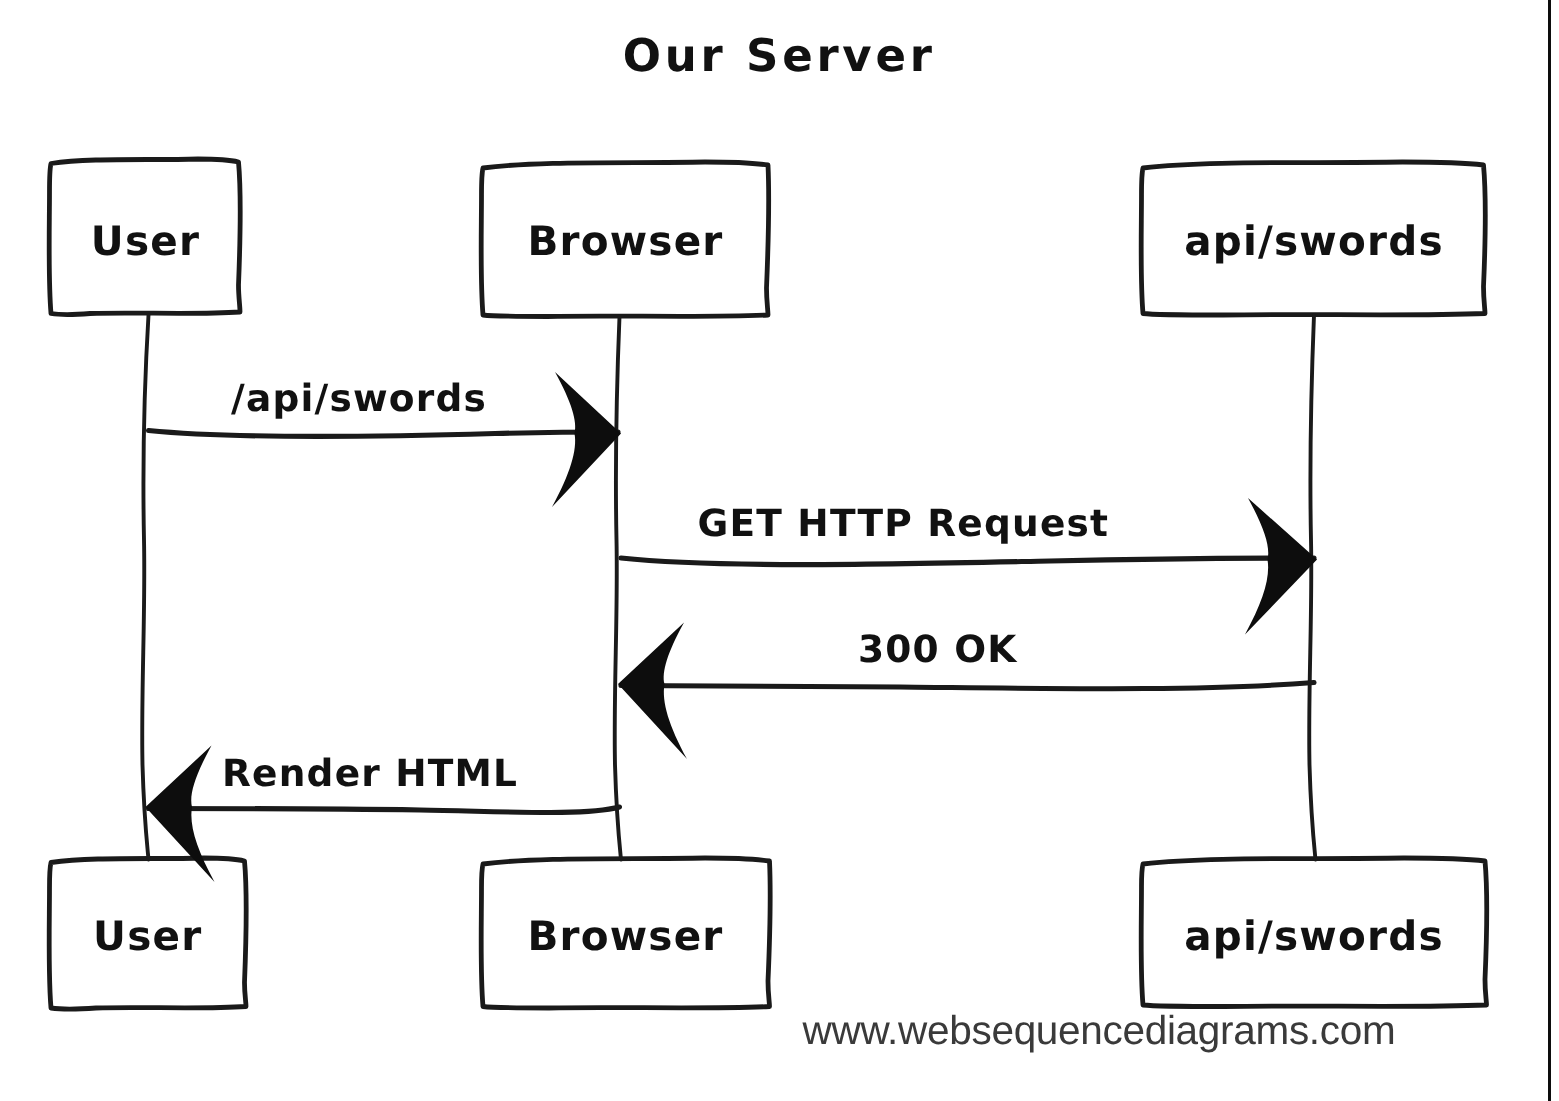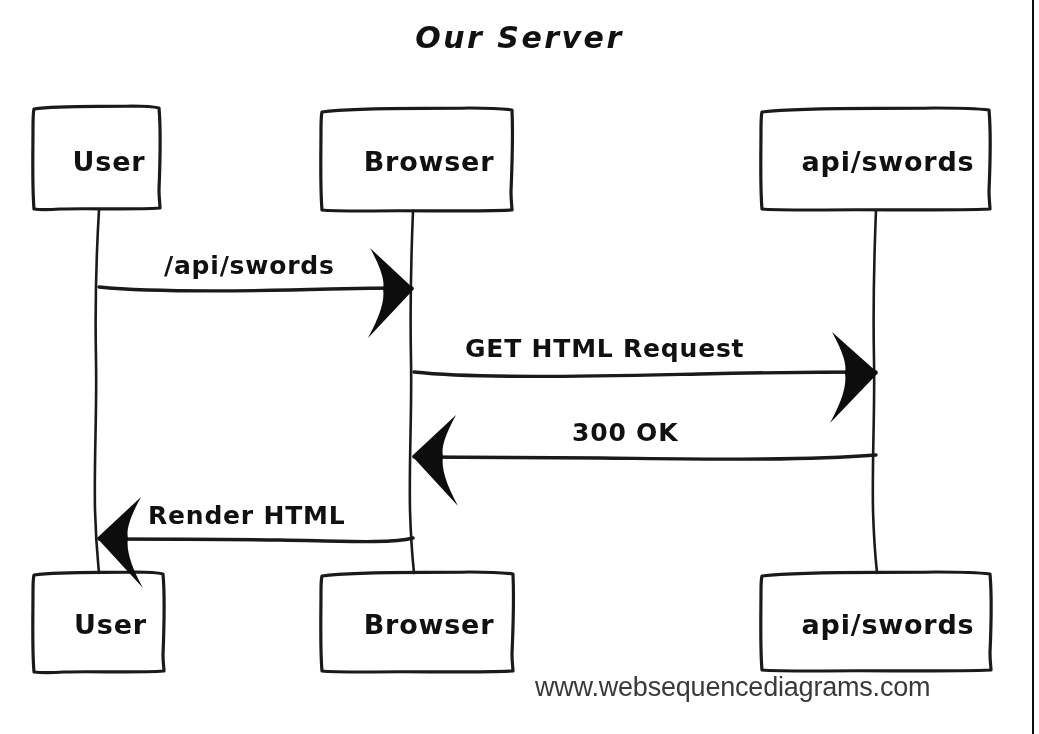--- a/index.html
+++ b/index.html
@@ -16,24 +16,24 @@
 
   .hand{
     font-family:"DejaVu Sans", sans-serif;
     font-weight:600;
     letter-spacing:0.5px;
     transform-origin:left center;
   }
 
   #title{
     left:0;right:0;top:20px;width:1039px;text-align:center;
-    font-size:30px;letter-spacing:2.5px;font-weight:600;font-style:italic;
+    font-size:30px;letter-spacing:2.5px;font-weight:600;
   }
 
-  .boxlabel{font-size:27px;letter-spacing:0.8px;text-align:center;padding-left:12px;}
+  .boxlabel{font-size:27px;letter-spacing:0.8px;text-align:center;}
 
   .msglabel{font-size:25px;letter-spacing:0.8px;}
 
   #watermark{
     left:535px;top:672px;font-size:27px;font-weight:400;
     font-family:"Liberation Sans", sans-serif;
     color:#3a3a3a;letter-spacing:-0.2px;
   }
 
   .rightedge{position:absolute;top:0;left:1032px;width:2px;height:734px;background:#0d0d0d;}
@@ -104,21 +104,21 @@
   <div class="tx hand" id="title">Our Server</div>
 
   <div class="tx hand boxlabel" style="left:32px;top:146px;width:130px;">User</div>
   <div class="tx hand boxlabel" style="left:320px;top:146px;width:194px;">Browser</div>
   <div class="tx hand boxlabel" style="left:760px;top:146px;width:232px;">api/swords</div>
 
   <div class="tx hand boxlabel" style="left:32px;top:609px;width:133px;">User</div>
   <div class="tx hand boxlabel" style="left:320px;top:609px;width:194px;">Browser</div>
   <div class="tx hand boxlabel" style="left:760px;top:609px;width:232px;">api/swords</div>
 
-  <div class="tx hand msglabel" style="left:164px;top:251px;">/api/swords</div>
-  <div class="tx hand msglabel" style="left:465px;top:334px;">GET HTML Request</div>
+  <div class="tx hand msglabel" style="left:154px;top:251px;">/api/swords</div>
+  <div class="tx hand msglabel" style="left:465px;top:334px;">GET HTTP Request</div>
   <div class="tx hand msglabel" style="left:572px;top:418px;">300 OK</div>
   <div class="tx" id="watermark">www.websequencediagrams.com</div>
 
   <div class="tx hand msglabel" style="left:148px;top:501px;">Render HTML</div>
 
   <div class="rightedge"></div>
 </div>
 
 </body></html>

